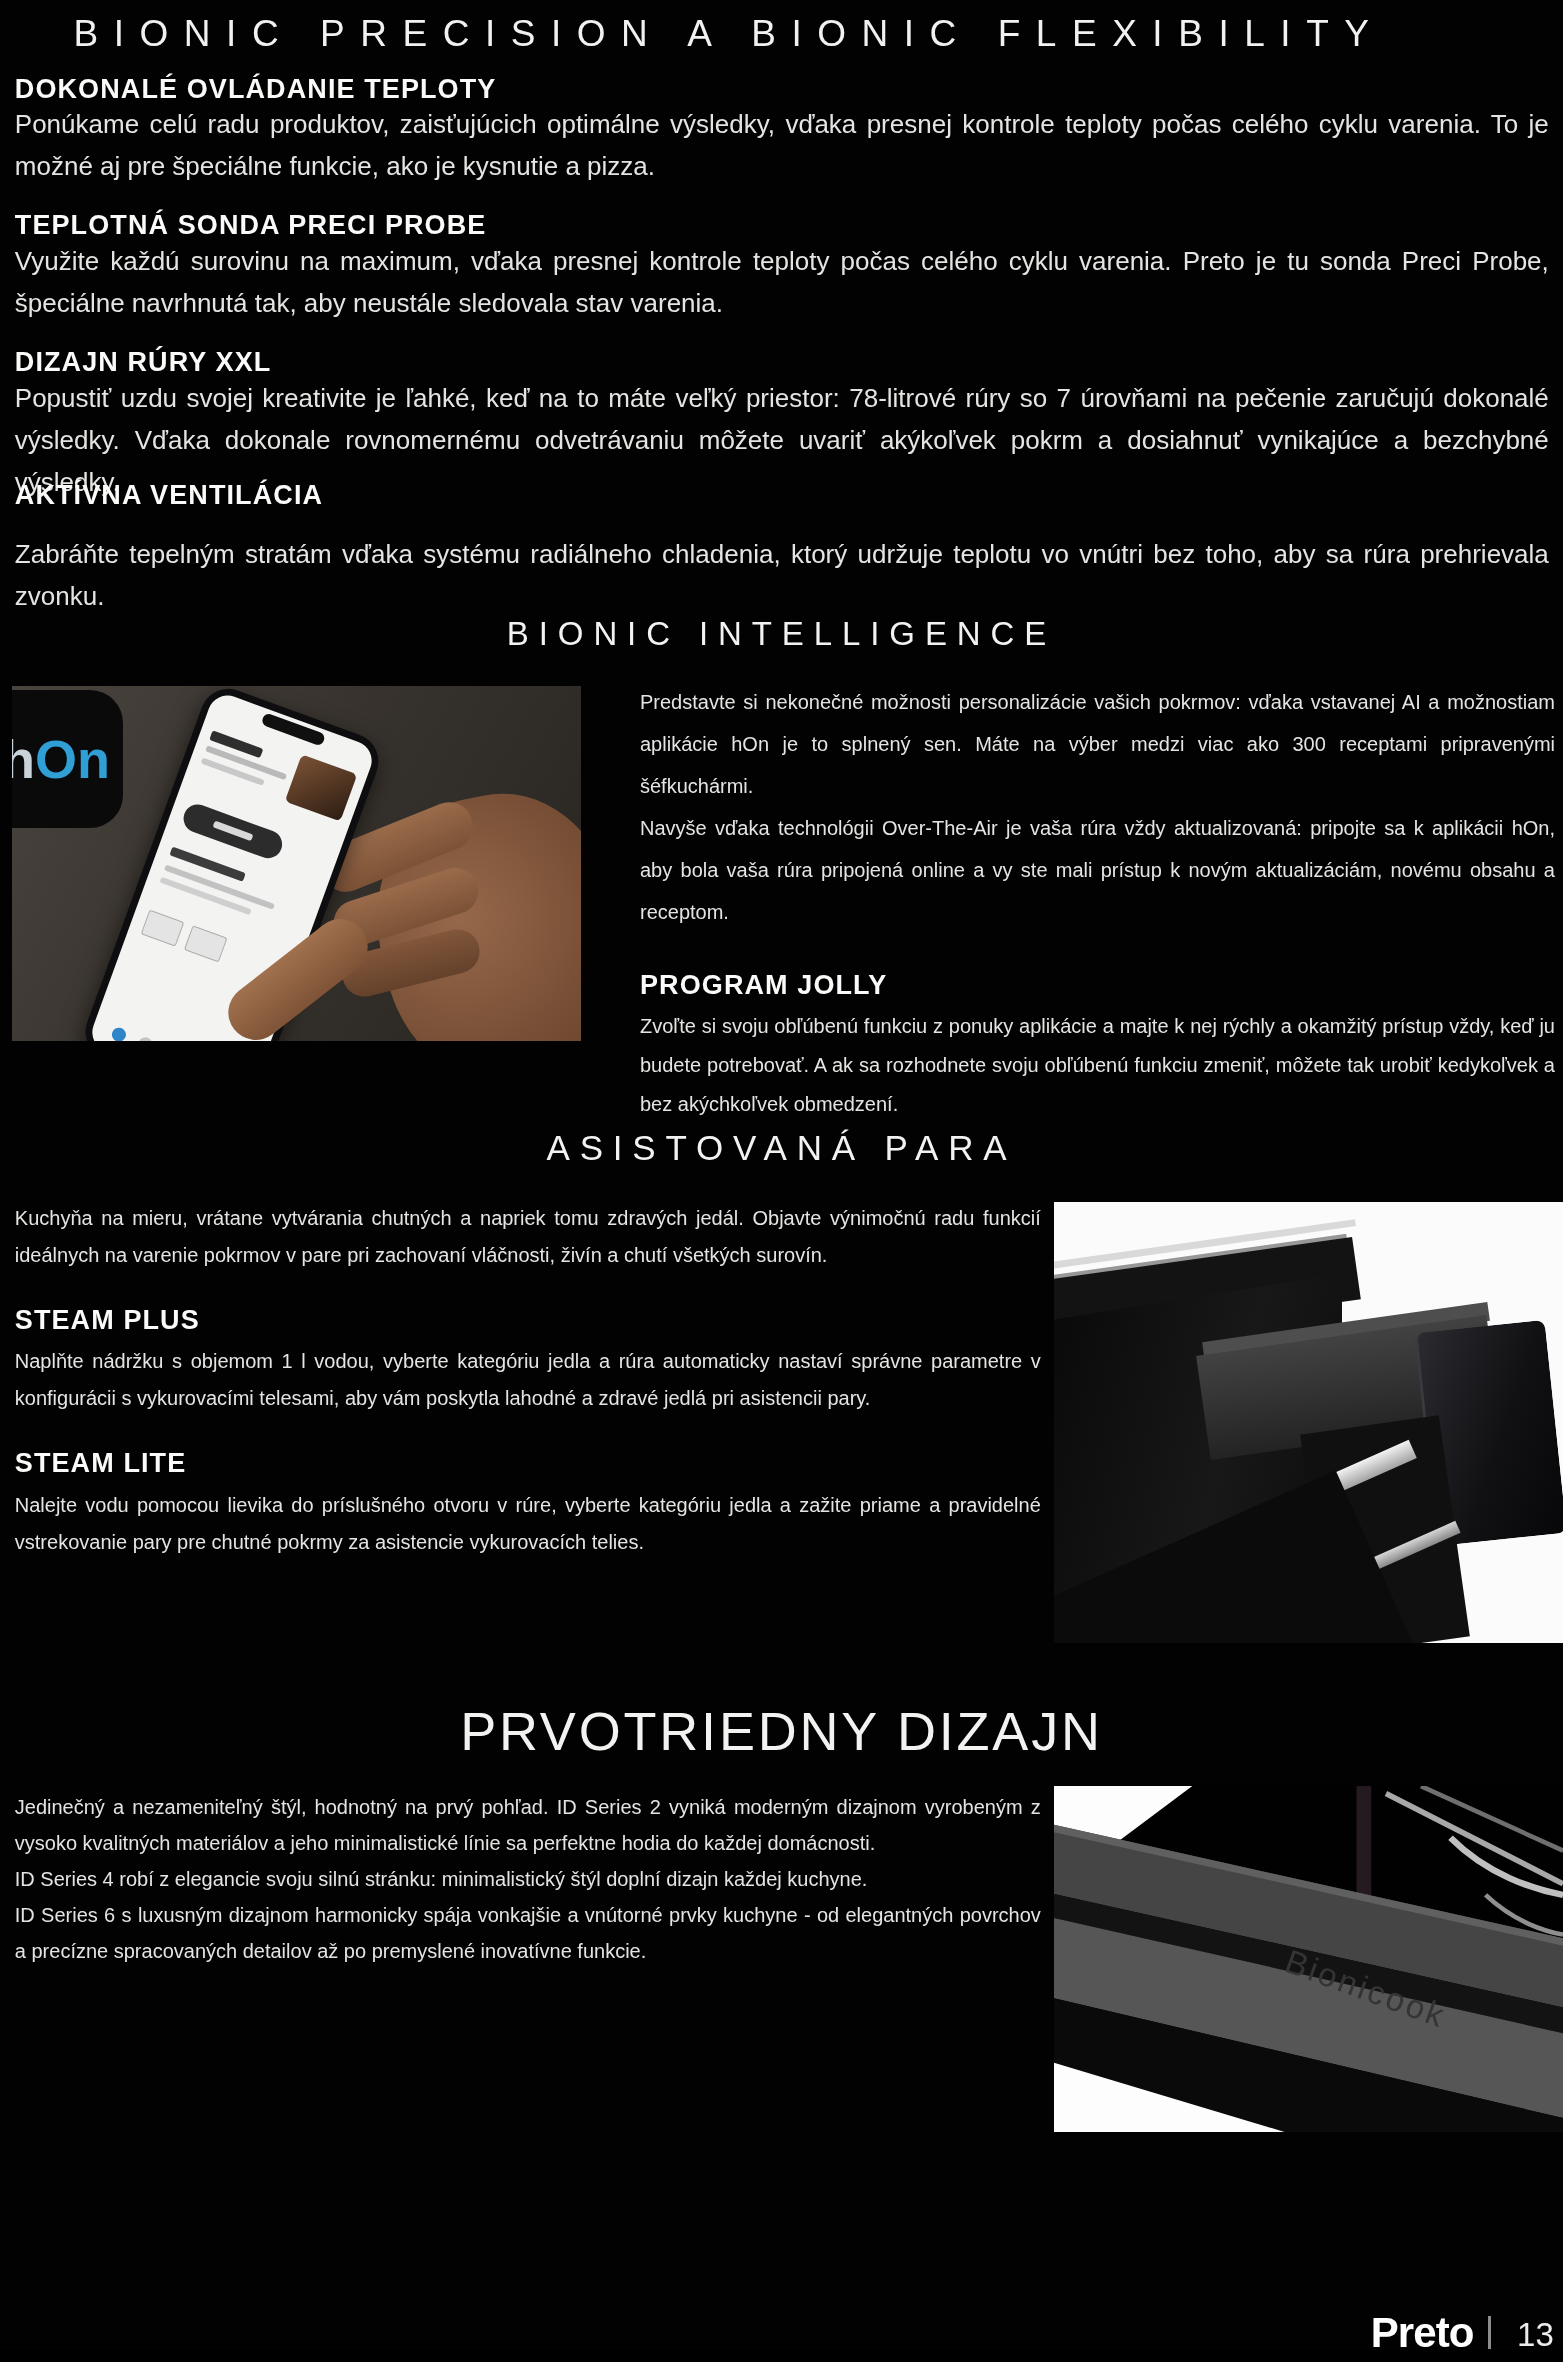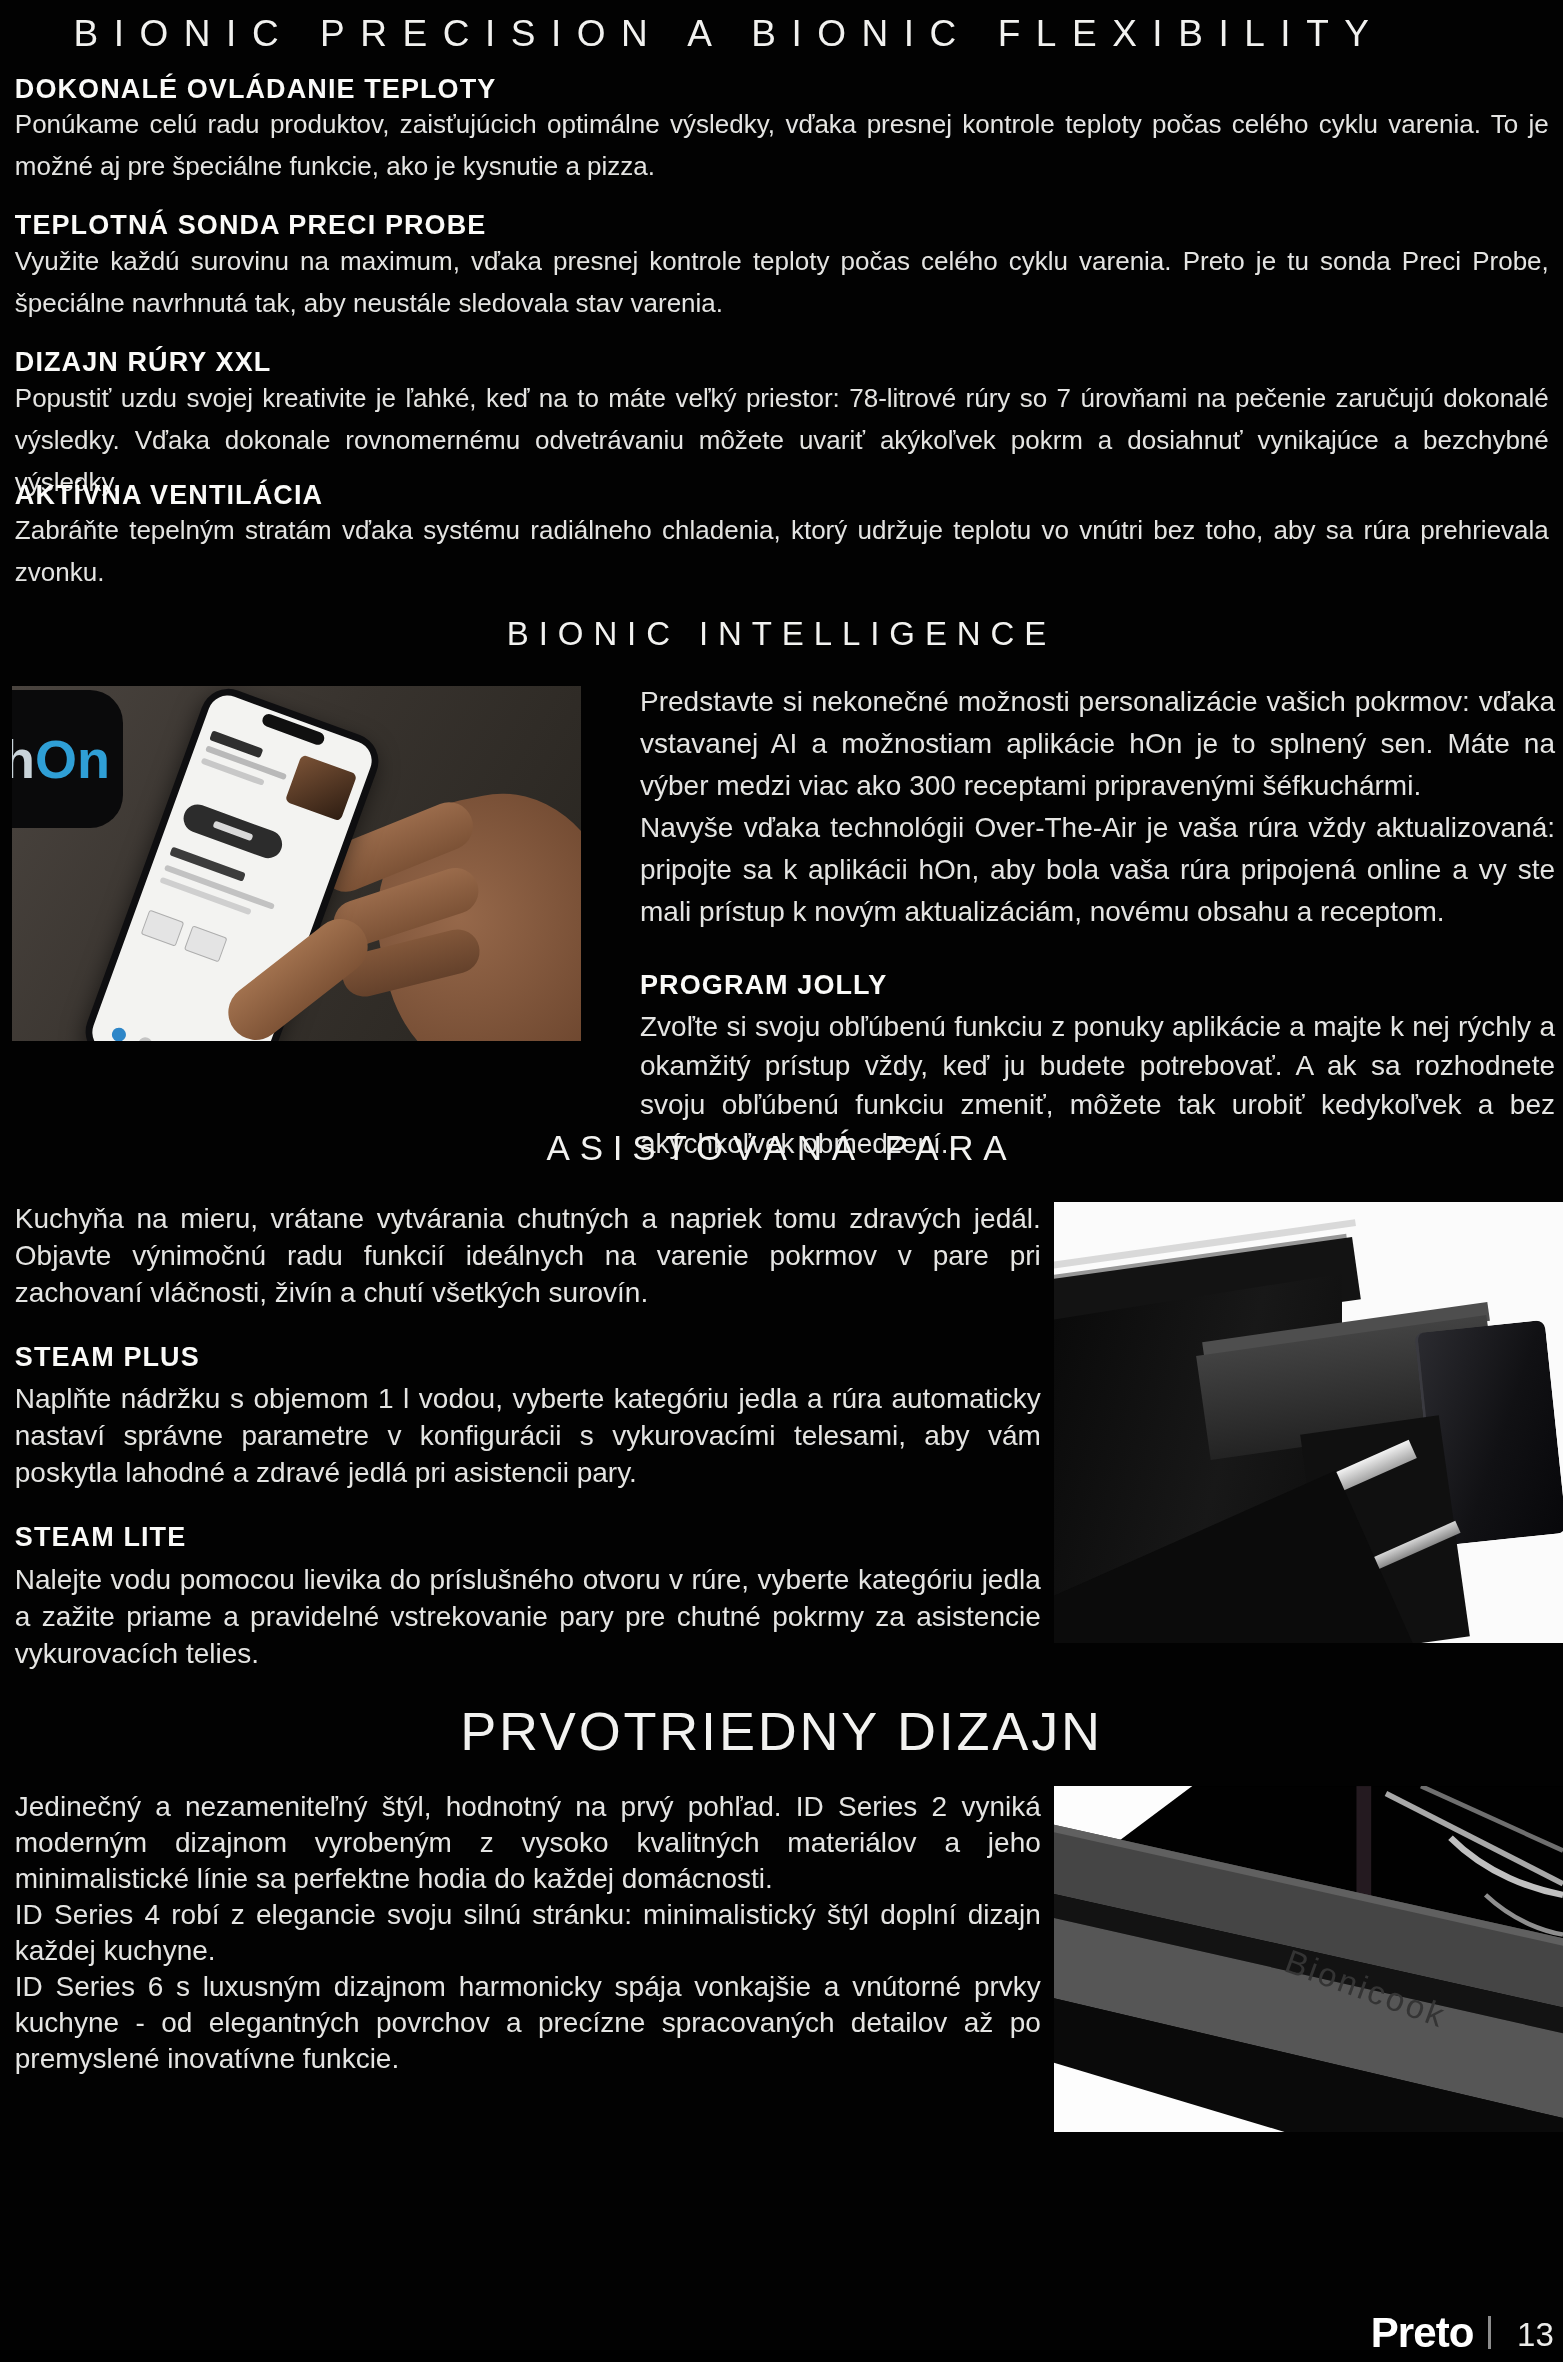--- a/index.html
+++ b/index.html
@@ -21,21 +21,21 @@
     text-align:justify;text-align-last:left;color:#e4e4e2;margin:0;
   }
   .mid-heading{
     position:absolute;left:0;width:1563px;text-align:center;font-weight:400;
     color:#f2f2f0;white-space:nowrap;
   }
   .bi-heading{top:615px;font-size:33px;letter-spacing:.30em;}
   .steam-heading{top:1128px;font-size:35px;letter-spacing:.28em;}
   .design-heading{top:1700px;font-size:54px;letter-spacing:2.8px;}
   .col{position:absolute;margin:0;}
-  .col p{font-size:28px;text-align:justify;text-align-last:left;margin:0;color:#e4e4e2;}
+  .col p{font-size:20px;text-align:justify;text-align-last:left;margin:0;color:#e4e4e2;}
   .bi-col{left:640px;top:681px;width:915px;}
   .bi-col p{line-height:42px;}
   .bi-col .sub-h{position:static;display:block;margin:37px 0 5.5px 0;}
   .bi-col .jolly-p{line-height:39px;}
   .steam-col{left:14.8px;top:1200px;width:1026px;}
   .steam-col p{line-height:37px;}
   .steam-col .sub-h{position:static;display:block;margin:31px 0 7.4px 0;}
   .design-col{left:14.8px;top:1789px;width:1026px;}
   .design-col p{line-height:36px;}
   .sub-h{font-size:27px;font-weight:bold;letter-spacing:1.1px;color:#fafaf8;}
@@ -114,21 +114,21 @@
   <div class="sec-h" style="top:74px">DOKONALÉ OVLÁDANIE TEPLOTY</div>
   <p class="para" style="top:103px">Ponúkame celú radu produktov, zaisťujúcich optimálne výsledky, vďaka presnej kontrole teploty počas celého cyklu varenia. To je možné aj pre špeciálne funkcie, ako je kysnutie a pizza.</p>
 
   <div class="sec-h" style="top:210px">TEPLOTNÁ SONDA PRECI PROBE</div>
   <p class="para" style="top:240px">Využite každú surovinu na maximum, vďaka presnej kontrole teploty počas celého cyklu varenia. Preto je tu sonda Preci Probe, špeciálne navrhnutá tak, aby neustále sledovala stav varenia.</p>
 
   <div class="sec-h" style="top:347px">DIZAJN RÚRY XXL</div>
   <p class="para" style="top:377px">Popustiť uzdu svojej kreativite je ľahké, keď na to máte veľký priestor: 78-litrové rúry so 7 úrovňami na pečenie zaručujú dokonalé výsledky. Vďaka dokonale rovnomernému odvetrávaniu môžete uvariť akýkoľvek pokrm a dosiahnuť vynikajúce a bezchybné výsledky.</p>
 
   <div class="sec-h" style="top:480px">AKTÍVNA VENTILÁCIA</div>
-  <p class="para" style="top:509px">Zabráňte tepelným stratám vďaka systému radiálneho chladenia, ktorý udržuje teplotu vo vnútri bez toho, aby sa rúra prehrievala zvonku.</p>
+  <p class="para" style="top:533px">Zabráňte tepelným stratám vďaka systému radiálneho chladenia, ktorý udržuje teplotu vo vnútri bez toho, aby sa rúra prehrievala zvonku.</p>
 
   <div class="mid-heading bi-heading">BIONIC INTELLIGENCE</div>
 
   <div class="photoA">
     <div class="palm"></div>
     <div class="finger f1"></div>
     <div class="finger f2"></div>
     <div class="finger f3"></div>
     <div class="phone">
       <div class="screen">

